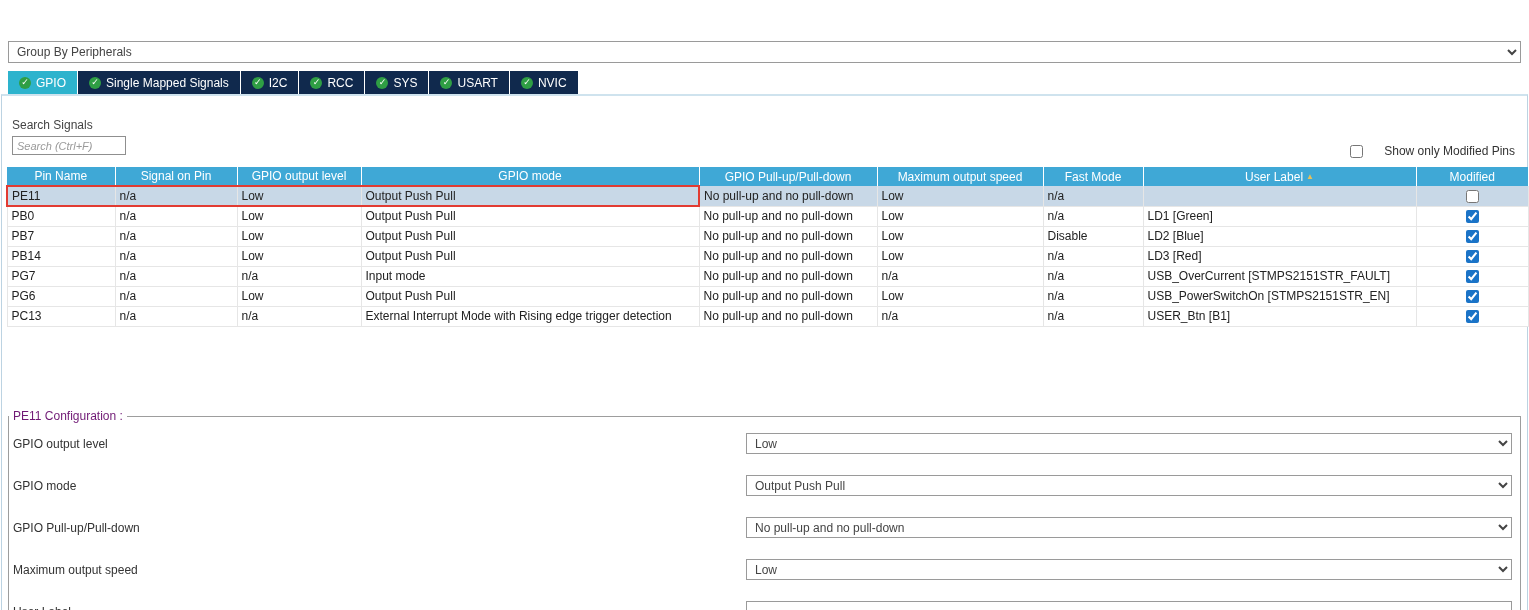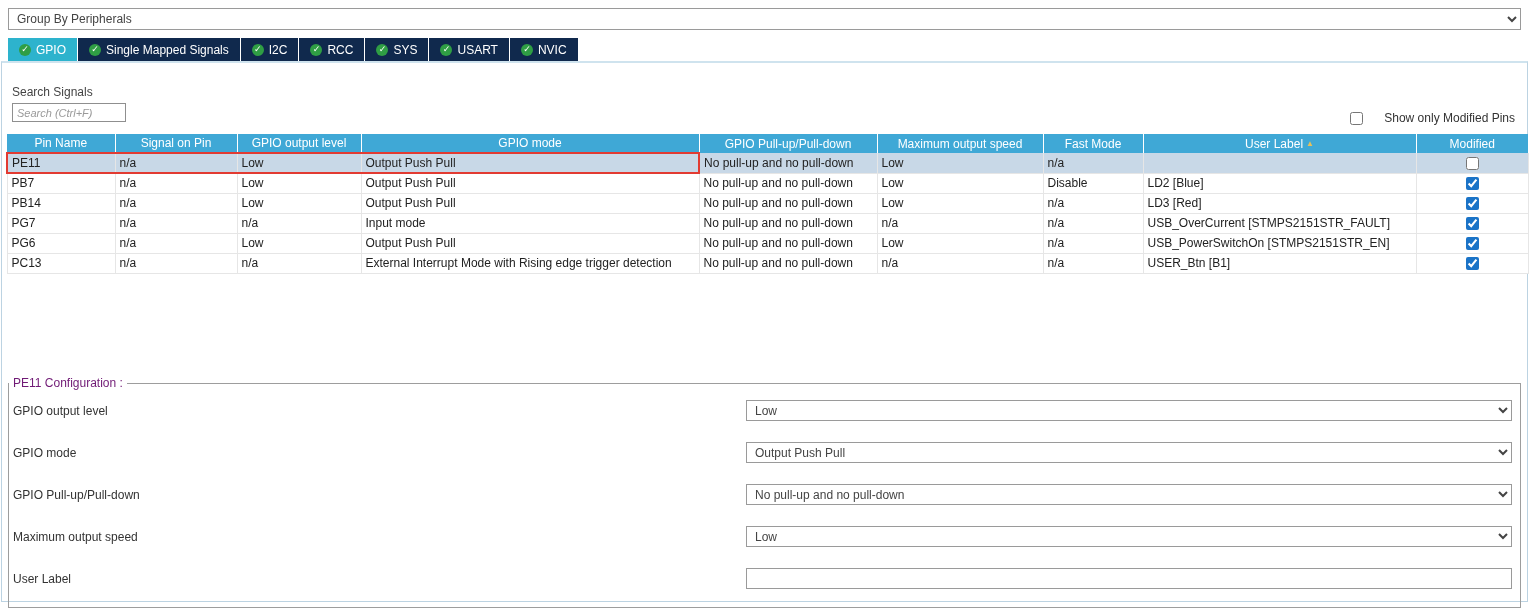--- a/index.html
+++ b/index.html
@@ -2,21 +2,21 @@
 <html><head>
 <meta charset="utf-8">
 <style>
   * { box-sizing: border-box; margin: 0; padding: 0; }
   html,body { width:1529px; height:610px; overflow:hidden; background:#fff;
     font-family:"Liberation Sans", sans-serif; font-size:12px; color:#333; }
 
   
   .groupby-wrap { padding:8px 8px 0 8px; }
   .groupby-wrap select { width:100%; height:22px; font-family:"Liberation Sans",sans-serif;
-    font-size:12px; color:#444; border:1px solid #9a9a9a; background:#fff; padding:0 4px; }
+    font-size:12px; color:#444; border:1px solid #9a9a9a; background:#fff; padding:0 4px;margin-top:33px; }
 
   
   .tabbar { display:flex; gap:1px; margin:8px 0 0 8px; }
   .tab { display:flex; align-items:center; gap:5px; height:23px; padding:0 11px;
     background:#10294d; color:#fff; font-size:12px; cursor:pointer; white-space:nowrap; }
   .tab.active { background:#2db3cd; }
   .check-icon { display:inline-flex; align-items:center; justify-content:center;
     width:12px; height:12px; border-radius:50%; background:#2f9e44; color:#fff;
     font-size:9px; line-height:1; }
 
@@ -139,20 +139,31 @@
           <td class="rsel">n/a</td>
           <td class="rsel">Low</td>
           <td class="rsel rsel-r">Output Push Pull</td>
           <td>No pull-up and no pull-down</td>
           <td>Low</td>
           <td>n/a</td>
           <td></td>
           <td class="cell-modified"><input type="checkbox" style=""></td>
         </tr>
         <tr>
+          <td>PB0</td>
+          <td>n/a</td>
+          <td>Low</td>
+          <td>Output Push Pull</td>
+          <td>No pull-up and no pull-down</td>
+          <td>Low</td>
+          <td>n/a</td>
+          <td>LD1 [Green]</td>
+          <td class="cell-modified"><input type="checkbox" checked="" style=""></td>
+        </tr>
+        <tr>
           <td>PB7</td>
           <td>n/a</td>
           <td>Low</td>
           <td>Output Push Pull</td>
           <td>No pull-up and no pull-down</td>
           <td>Low</td>
           <td>Disable</td>
           <td>LD2 [Blue]</td>
           <td class="cell-modified"><input type="checkbox" checked="" style=""></td>
         </tr>

